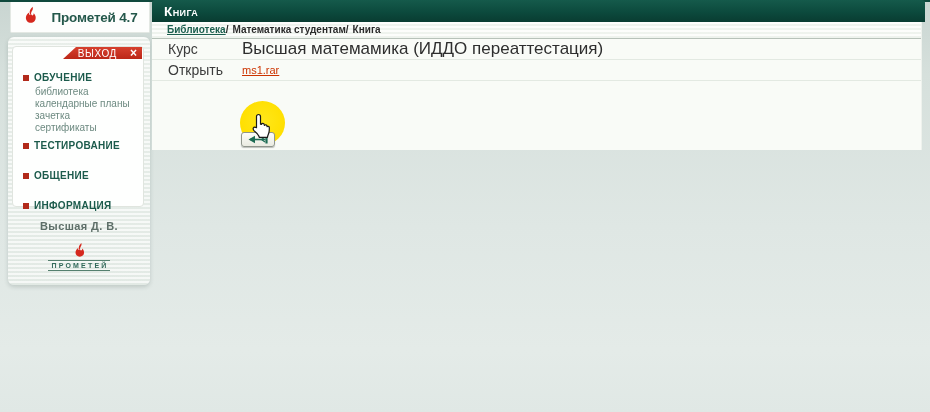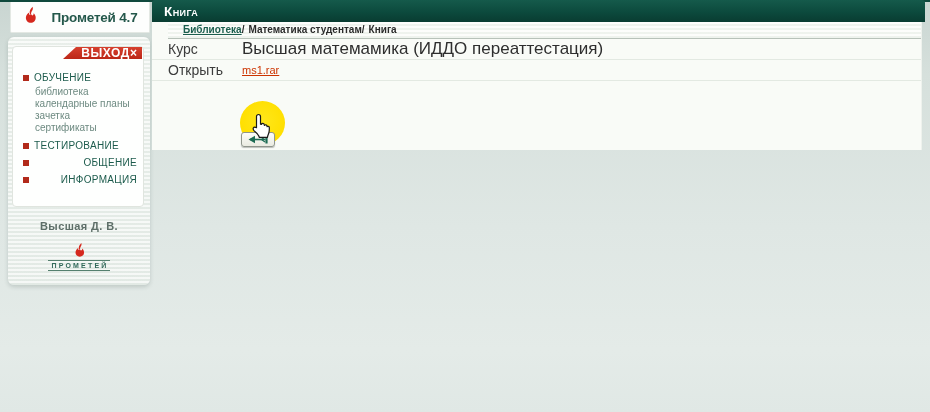--- a/index.html
+++ b/index.html
@@ -32,27 +32,27 @@
     position:absolute;left:4px;top:9px;width:132px;height:161px;
     background:#fefffe;border:1px solid #e0e5df;border-radius:4px;box-sizing:border-box;
   }
   .exit-tab{
     position:absolute;top:0;right:1px;width:79px;height:12px;
     background:linear-gradient(180deg,#d6402e,#bc2717);
     clip-path:polygon(13px 0,100% 0,100% 100%,0 100%);
     display:flex;align-items:center;justify-content:flex-end;
     padding-right:5px;box-sizing:border-box;cursor:pointer;
   }
-  .exit-label{color:#fff;font-size:12px;font-weight:bold;letter-spacing:.6px;}
+  .exit-label{color:#fff;font-size:10px;font-weight:normal;letter-spacing:.6px;margin-right:13px;}
   .exit-x{color:#fff;font-size:12px;font-weight:bold;line-height:10px;cursor:pointer;}
   .menu{padding:24px 6px 0 10px;}
   .menu-header{display:flex;align-items:center;gap:5px;height:13px;cursor:pointer;}
-  .menu-header + .menu-header{margin-top:4px;justify-content:space-between;}
+  .menu-header + .menu-header{margin-top:17px;}
   .bullet{width:6px;height:6px;background:#b22a1b;flex:0 0 auto;}
-  .menu-header-label{font-size:10px;font-weight:normal;color:#1c5b4c;letter-spacing:.3px;}
+  .menu-header-label{font-size:10px;font-weight:bold;color:#1c5b4c;letter-spacing:.3px;}
   .submenu{margin:2px 0 5px 12px;}
   .submenu-item{font-size:10px;line-height:12px;color:#6d8a81;cursor:pointer;}
   .user-name{
     position:absolute;left:0;top:183px;width:142px;text-align:center;
     font-size:11px;font-weight:bold;color:#5e6f69;letter-spacing:.4px;
   }
   .footer-logo{
     position:absolute;left:0;top:205px;width:142px;
     display:flex;flex-direction:column;align-items:center;
   }
@@ -74,21 +74,21 @@
   }
   .content{
     position:absolute;left:152px;top:22px;width:770px;height:128px;
     background:#f9fbf7;border-right:1px solid #eef2ed;box-sizing:border-box;
   }
   .breadcrumb{
     height:16px;line-height:16px;padding-left:15px;
     border-bottom:1px solid #b7c2b9;
     background:repeating-linear-gradient(180deg, rgba(255,255,255,.55) 0 2px, rgba(228,235,228,.5) 2px 4px);
     font-size:10px;font-weight:bold;color:#2b2b2b;
-    position:relative;z-index:2;margin-left:16px;
+    position:relative;z-index:2;
   }
   .crumb-link{color:#1b5e4e;text-decoration:underline;cursor:pointer;}
   .sep{margin:0 4px 0 0;}
   .row{position:relative;height:20px;border-bottom:1px solid #e3e9e2;z-index:2;}
   .lbl{position:absolute;left:16px;top:0;line-height:20px;font-size:14px;color:#3c3c3c;}
   .val{position:absolute;left:90px;top:0;line-height:20px;font-size:17px;color:#2e2e2e;}
   .file-link{
     position:absolute;left:90px;top:0;line-height:20px;font-size:11px;
     color:#cc3300;text-decoration:underline;cursor:pointer;z-index:4;
   }

